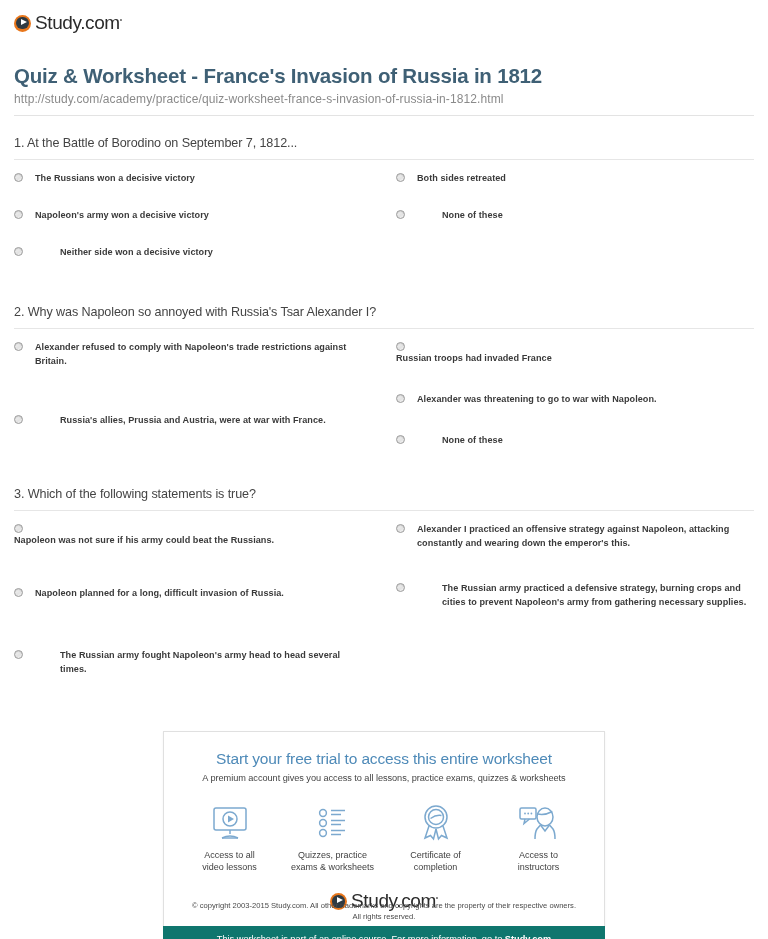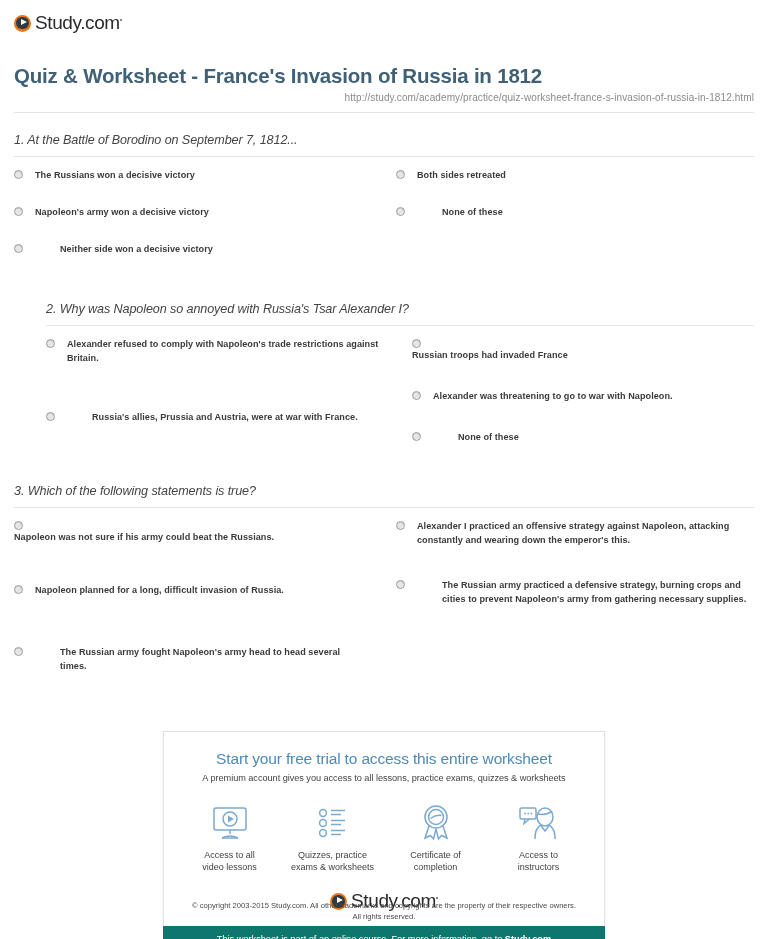--- a/index.html
+++ b/index.html
@@ -45,38 +45,36 @@
 
   
   .page-head { padding: 12px 14px 0 14px; }
   .title {
     margin: 30px 0 0 0;
     font-size: 20.5px; font-weight: bold;
     color: #3f6075; letter-spacing: -0.2px;
   }
   .url {
     margin: 4px 0 0 0;
-    font-size: 10px; color: #8a8a8a;
+    font-size: 12px; color: #8a8a8a;
     letter-spacing: 0.1px;
-    text-align: right;
   }
   .head-rule {
     margin-top: 9px;
     border-bottom: 1px solid #e3e3e3;
   }
 
   
   .quiz { padding: 0 14px; }
   .question { margin-top: 20px; }
   .q-text {
     font-size: 12.6px; color: #444; font-weight: 400;
     padding-bottom: 9px;
     border-bottom: 1px solid #e6e6e6;
     letter-spacing: -0.1px;
-    font-style: italic;
   }
   .answers {
     display: flex;
     padding-top: 11px;
   }
   .col { width: 50%; padding-right: 16px; }
   .col.right { padding-left: 12px; padding-right: 0; }
   .answer {
     display: flex;
     align-items: flex-start;
@@ -191,21 +189,21 @@
           <span class="a-text">Both sides retreated</span>
         </div>
         <div class="answer">
           <span class="radio"></span>
           <span class="a-text">None of these</span>
         </div>
       </div>
     </div>
   </div>
 
-  <div class="question" style="margin-top:46px;margin-left:32px;">
+  <div class="question" style="margin-top:46px;">
     <div class="q-text">2. Why was Napoleon so annoyed with Russia's Tsar Alexander I?</div>
     <div class="answers">
       <div class="col">
         <div class="answer" style="margin-bottom:45px;">
           <span class="radio"></span>
           <span class="a-text">Alexander refused to comply with Napoleon's trade restrictions against Britain.</span>
         </div>
         <div class="answer">
           <span class="radio"></span>
           <span class="a-text">Russia's allies, Prussia and Austria, were at war with France.</span>

